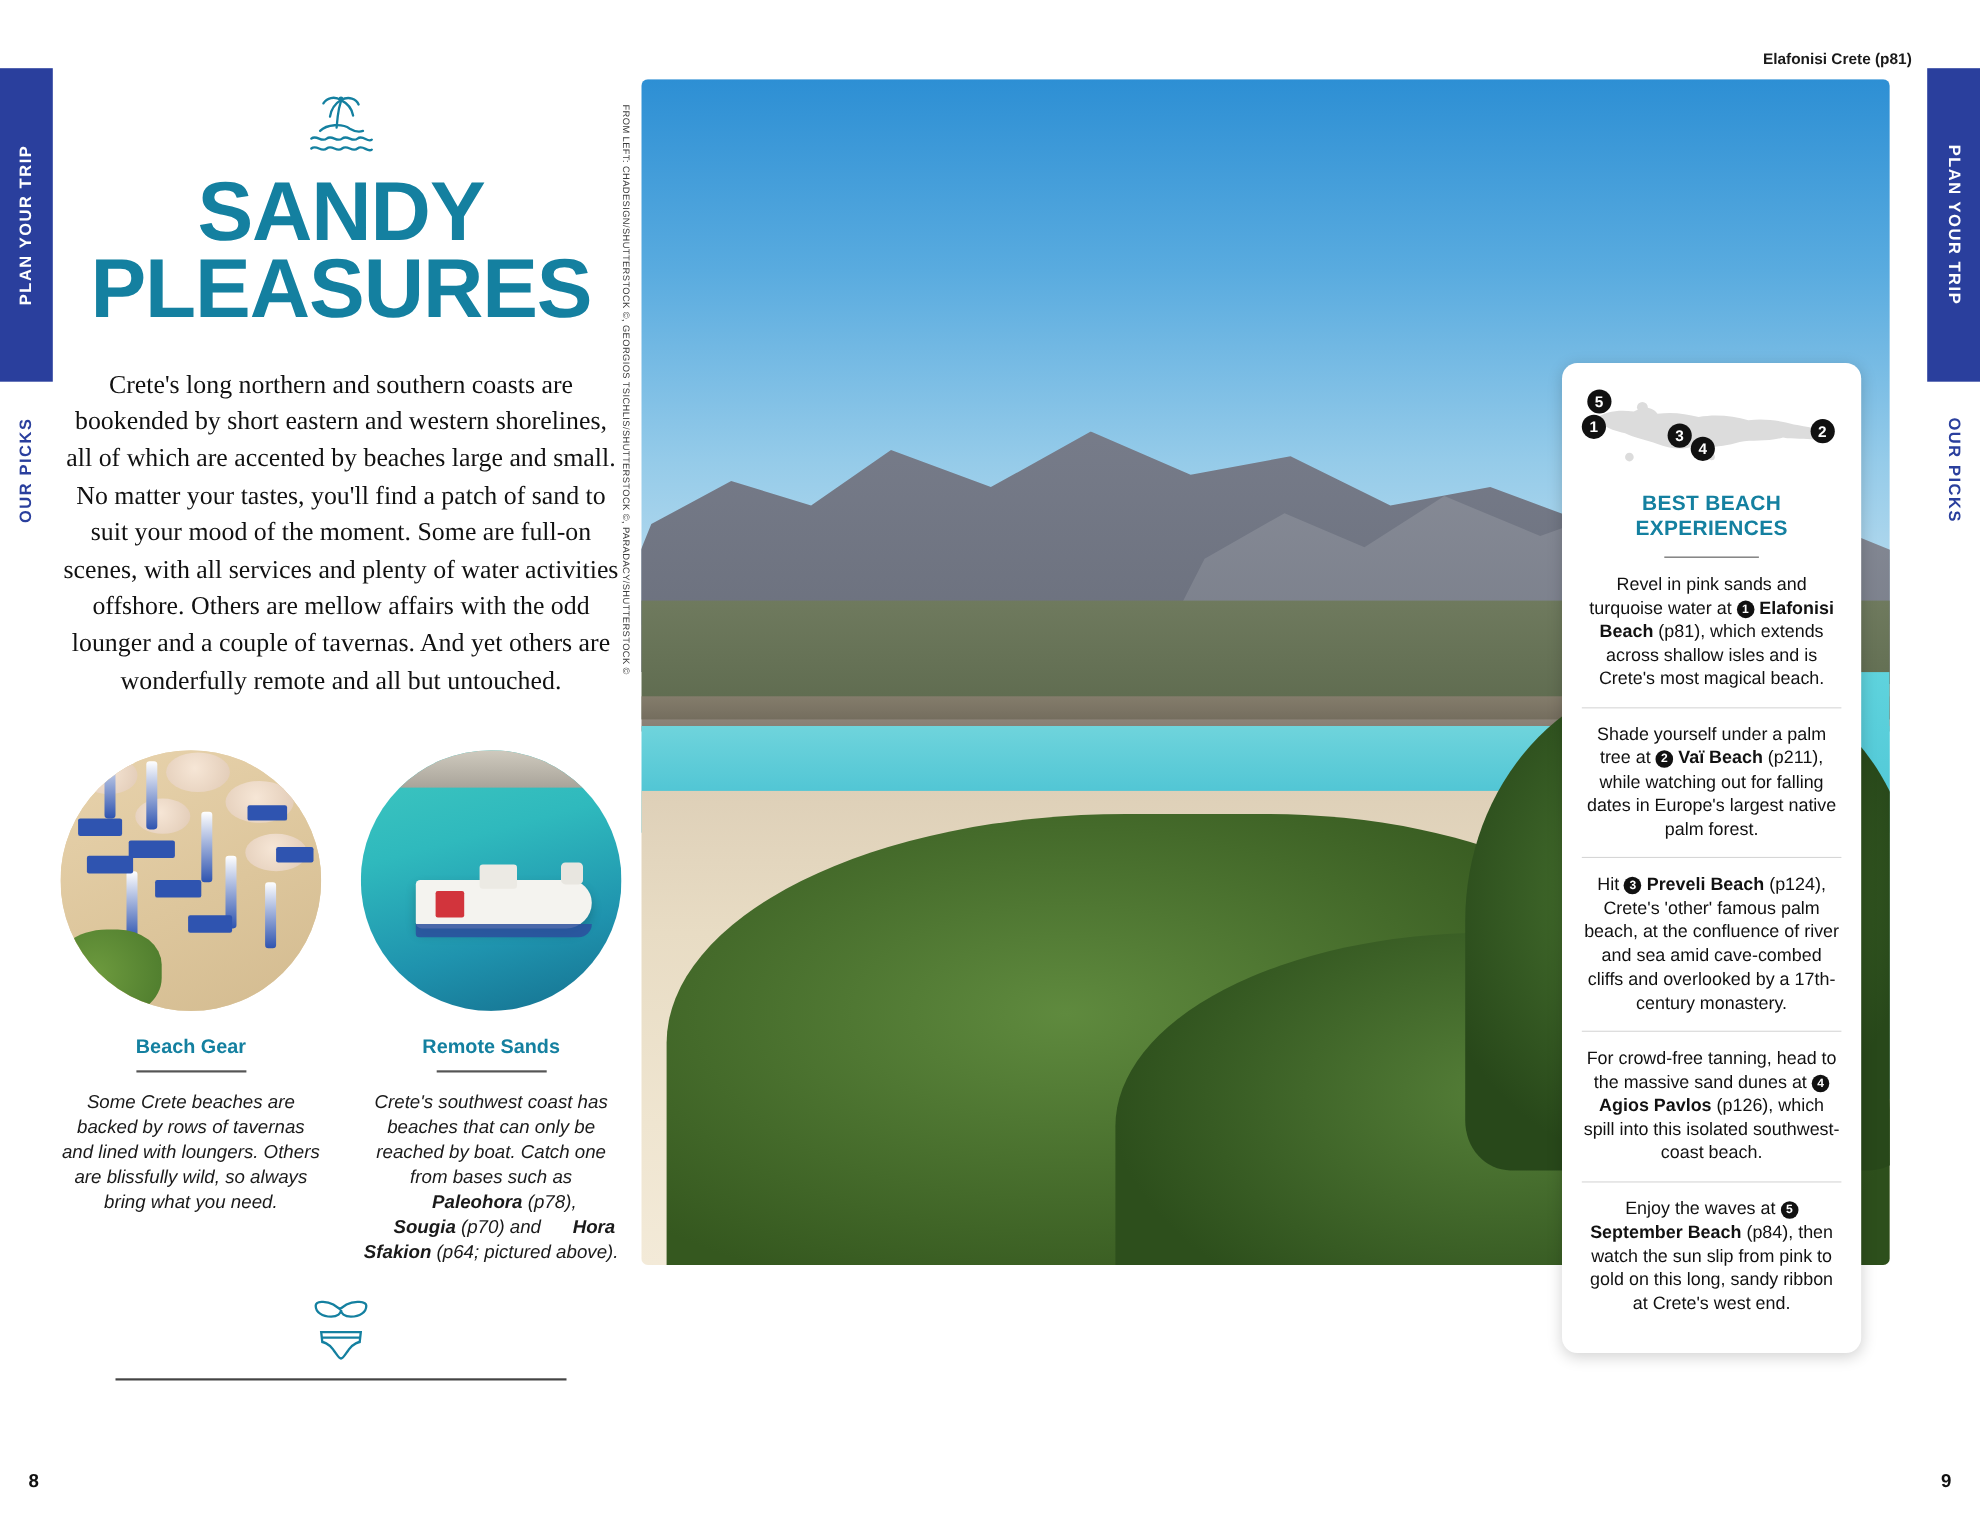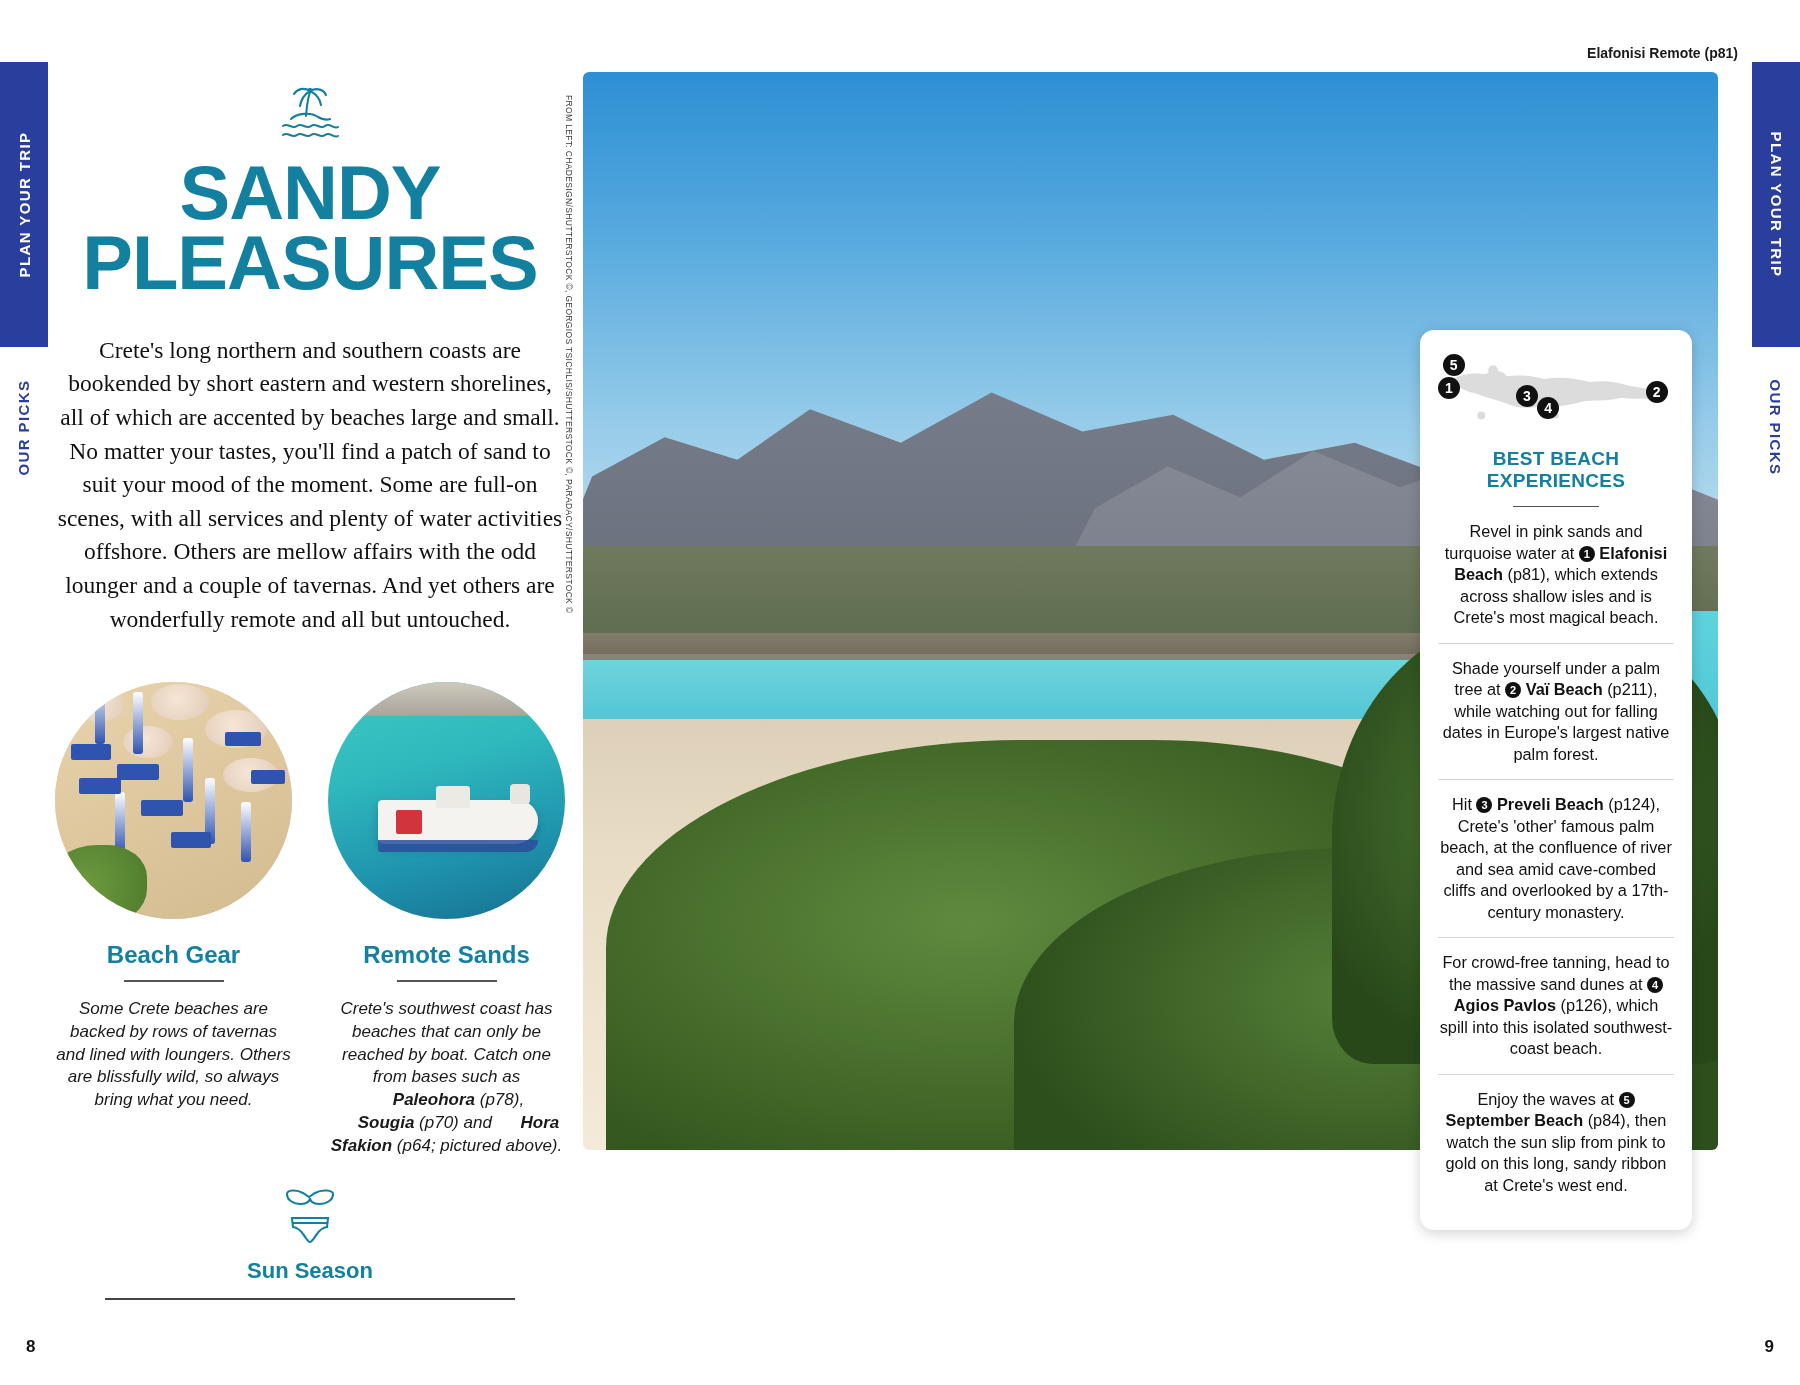--- a/index.html
+++ b/index.html
@@ -67,21 +67,21 @@
   }
 
   
   .circles { display:flex; justify-content:space-between; margin-top:46px; }
   .circ-wrap { width:237px; }
   .circ {
     width:237px; height:237px; border-radius:50%; overflow:hidden; position:relative;
   }
   .circ-cap {
     text-align:center; color:#1480a0; font-weight:bold;
-    font-size:24px; margin-top:22px;
+    font-size:18px; margin-top:22px;
   }
   .rule {
     width:100px; height:1.5px; background:#555; margin:11px auto 0;
   }
   .circ-body {
     margin-top:16px; text-align:center; font-size:17px; line-height:1.35; color:#1a1a1a;font-style:italic;
   }
   .circ-body b { font-weight:bold;margin-left:24px; }
 
   
@@ -196,21 +196,21 @@
   <div class="tab-white tab-white-left">
     <span>OUR PICKS</span>
   </div>
   <div class="tab-blue tab-right">
     <span>PLAN YOUR TRIP</span>
   </div>
   <div class="tab-white tab-white-right">
     <span>OUR PICKS</span>
   </div>
 
-  <div class="photo-caption">Elafonisi Remote (p81)</div>
+  <div class="photo-caption">Elafonisi Crete (p81)</div>
 
   <div class="vert-credit">
     <span>FROM LEFT: CHADESIGN/SHUTTERSTOCK ©, GEORGIOS TSICHLIS/SHUTTERSTOCK ©, PARADACY/SHUTTERSTOCK ©</span>
   </div>
 
   <div class="left-col">
 
     <svg class="palm-icon" width="66" height="62" viewBox="0 0 66 62" fill="none" stroke="#1480a0" stroke-width="2.1" stroke-linecap="round">
       <path d="M33 10 C33 10 31 16 30 24 L29 34"></path>
       <path d="M33 9 C27 5 20 7 17 12"></path>
@@ -279,21 +279,20 @@
       </div>
 
     </div>
 
     <div class="sun-block">
       <svg width="54" height="58" viewBox="0 0 54 58" fill="none" stroke="#1480a0" stroke-width="2.1" style="display:block;margin:0 auto;">
         <path d="M4 6 C4 2 13 1 20 5 L26 9 L32 5 C39 1 50 2 50 6 C50 12 44 16 36 16 C30 16 27 13 27 10 C27 13 24 16 18 16 C10 16 4 12 4 6 Z"></path>
         <path d="M9 30 L45 30 L44 39 C44 39 38 40 34 46 C31 50 29 54 27 54 C25 54 23 50 20 46 C16 40 10 39 10 39 Z"></path>
         <path d="M10 35 L44 35"></path>
       </svg>
-      <div class="sun-cap">Sun Season</div>
       <div class="sun-rule"></div>
     </div>
 
   </div>
 
   <div class="hero">
     <div class="sky"></div>
     <div class="mtn1"></div>
     <div class="mtn2"></div>
     <div class="scrub"></div>

